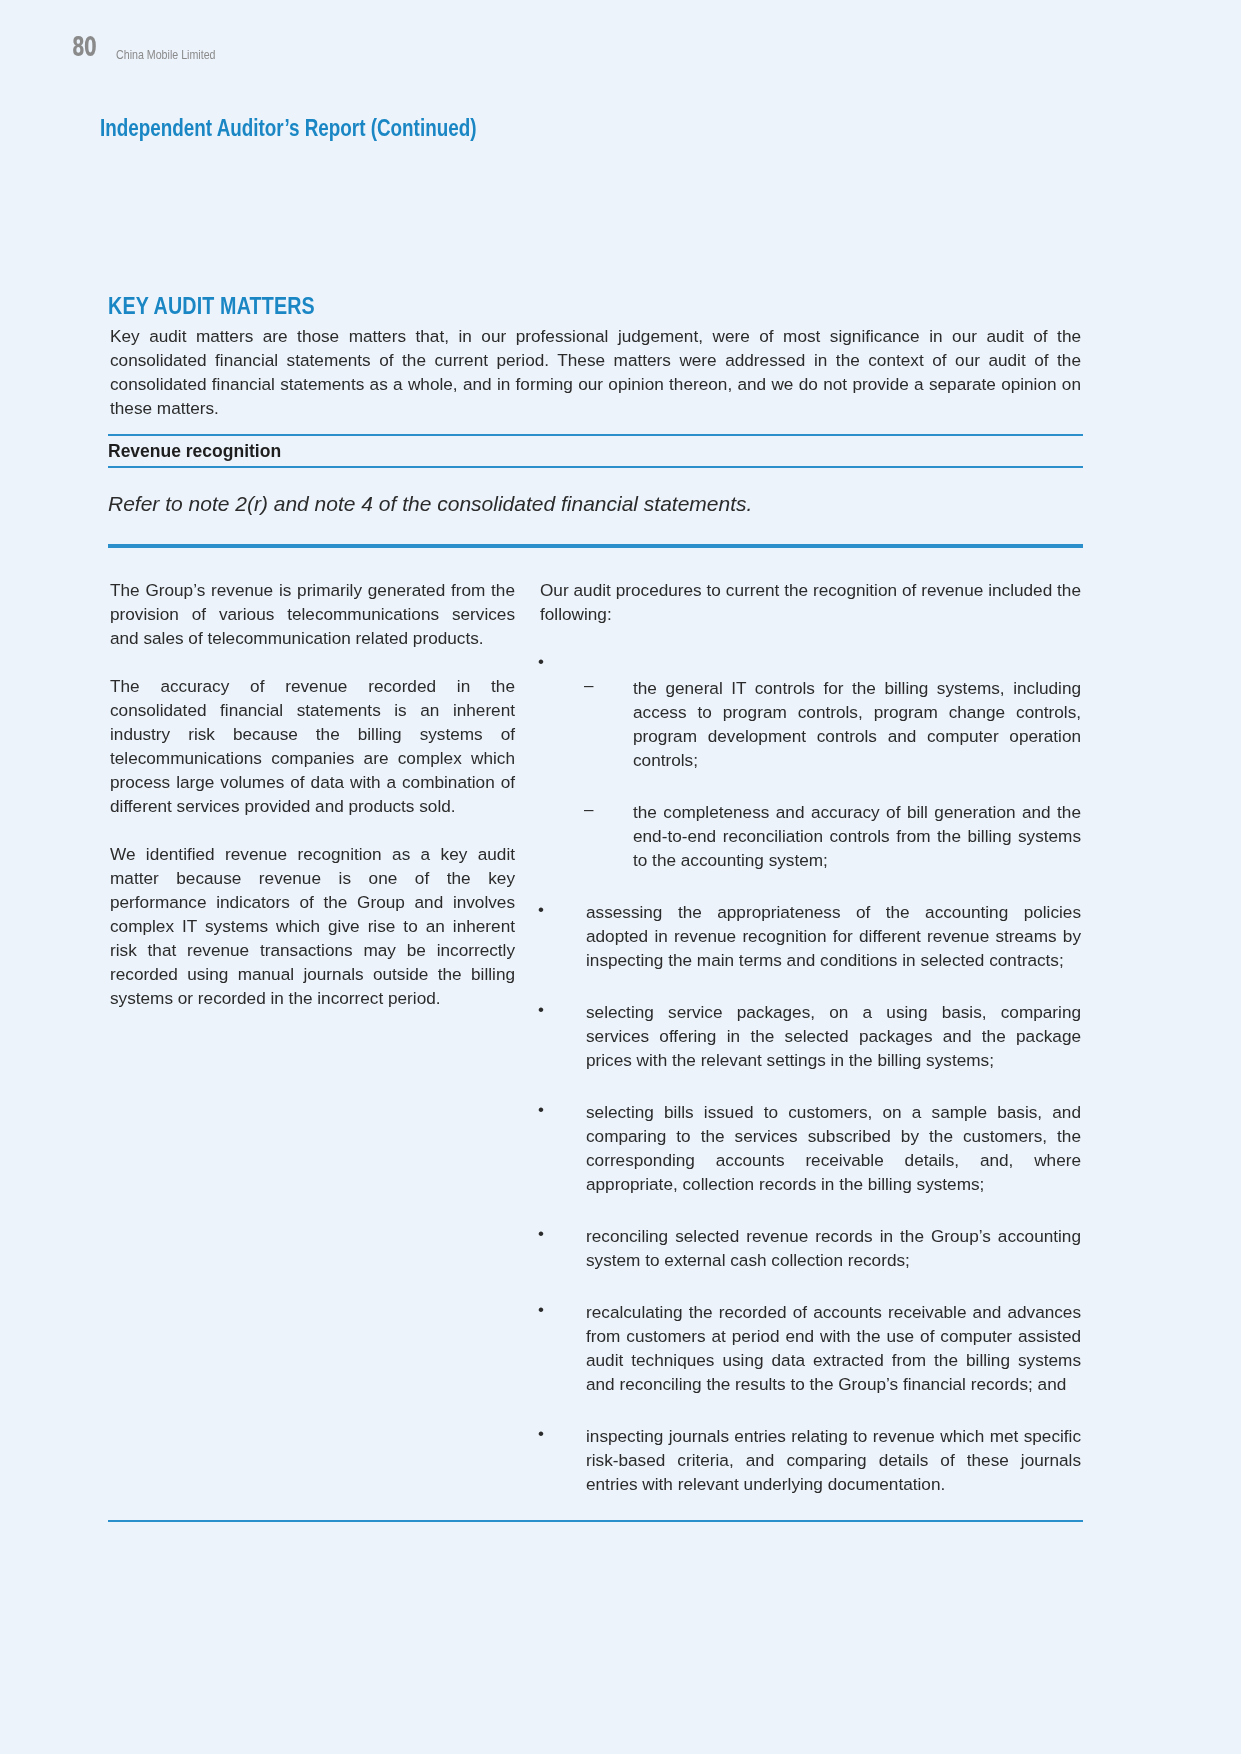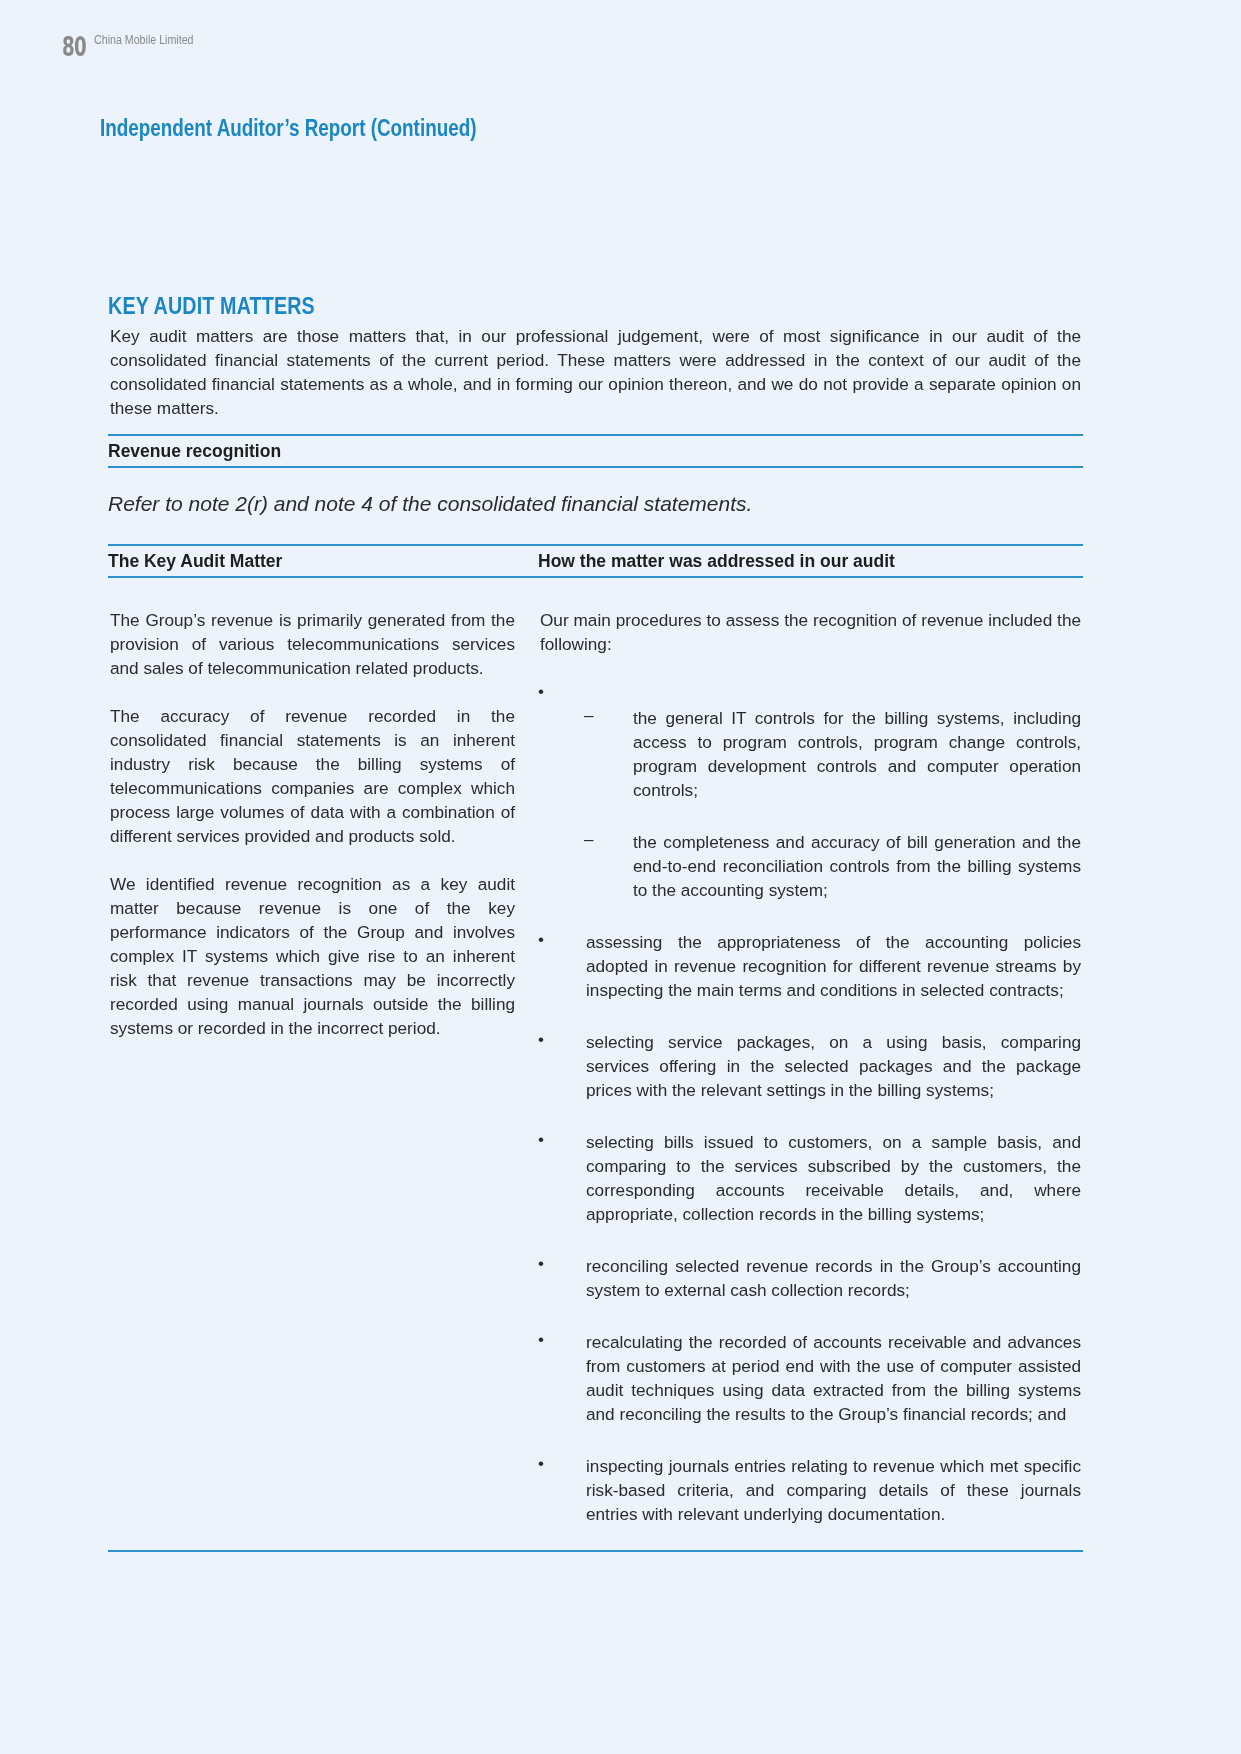--- a/index.html
+++ b/index.html
@@ -7,25 +7,25 @@
       width: 1241px;
       height: 1754px;
       background: #ecf3fb;
       position: relative;
       overflow: hidden;
       font-family: "Liberation Sans", sans-serif;
       color: #2b2b2b;
     }
     .page-header {
       position: absolute;
-      left: 62px;
+      left: 72px;
       top: 32px;
       display: flex;
-      align-items: flex-start;
-      gap: 6px;
+      align-items: flex-end;
+      gap: 18px;
     }
     .page-number {
       font-family: "DejaVu Sans Condensed", "DejaVu Sans", sans-serif;
       font-weight: bold;
       font-size: 26px;
       color: #8a8a8a;
       letter-spacing: -1px;
       transform: scaleX(0.78);
       transform-origin: left;
       display: inline-block;
@@ -166,36 +166,31 @@
   <div class="matter-title-block">
     <hr class="rule">
     <div class="matter-title">Revenue recognition</div>
     <hr class="rule">
   </div>
 
   <p class="reference-note">Refer to note 2(r) and note 4 of the consolidated financial statements.</p>
 
   <div>
     <hr class="rule">
-    <div class="columns-header">
-      <div class="col-left">The Key Audit Matter</div>
-      <div class="col-gap"></div>
-      <div class="col-right">How the matter was addressed in our audit</div>
-    </div>
     <hr class="rule">
 
     <div class="columns-body">
       <div class="col-left">
         <p class="body-text">The Group’s revenue is primarily generated from the provision of various telecommunications services and sales of telecommunication related products.</p>
         <p class="body-text">The accuracy of revenue recorded in the consolidated financial statements is an inherent industry risk because the billing systems of telecommunications companies are complex which process large volumes of data with a combination of different services provided and products sold.</p>
         <p class="body-text">We identified revenue recognition as a key audit matter because revenue is one of the key performance indicators of the Group and involves complex IT systems which give rise to an inherent risk that revenue transactions may be incorrectly recorded using manual journals outside the billing systems or recorded in the incorrect period.</p>
       </div>
       <div class="col-gap"></div>
       <div class="col-right">
-        <p class="body-text">Our main procedures to assess the recognition of revenue included the following:</p>
+        <p class="body-text">Our audit procedures to current the recognition of revenue included the following:</p>
 
         <ul class="bullet-list">
           <li class="bullet-item">
             <span class="bullet-marker">•</span>
             <div class="bullet-content">
               <ul class="dash-list">
                 <li class="dash-item">
                   <span class="dash-marker">–</span>
                   <p class="body-text dash-content">the general IT controls for the billing systems, including access to program controls, program change controls, program development controls and computer operation controls;</p>
                 </li>

